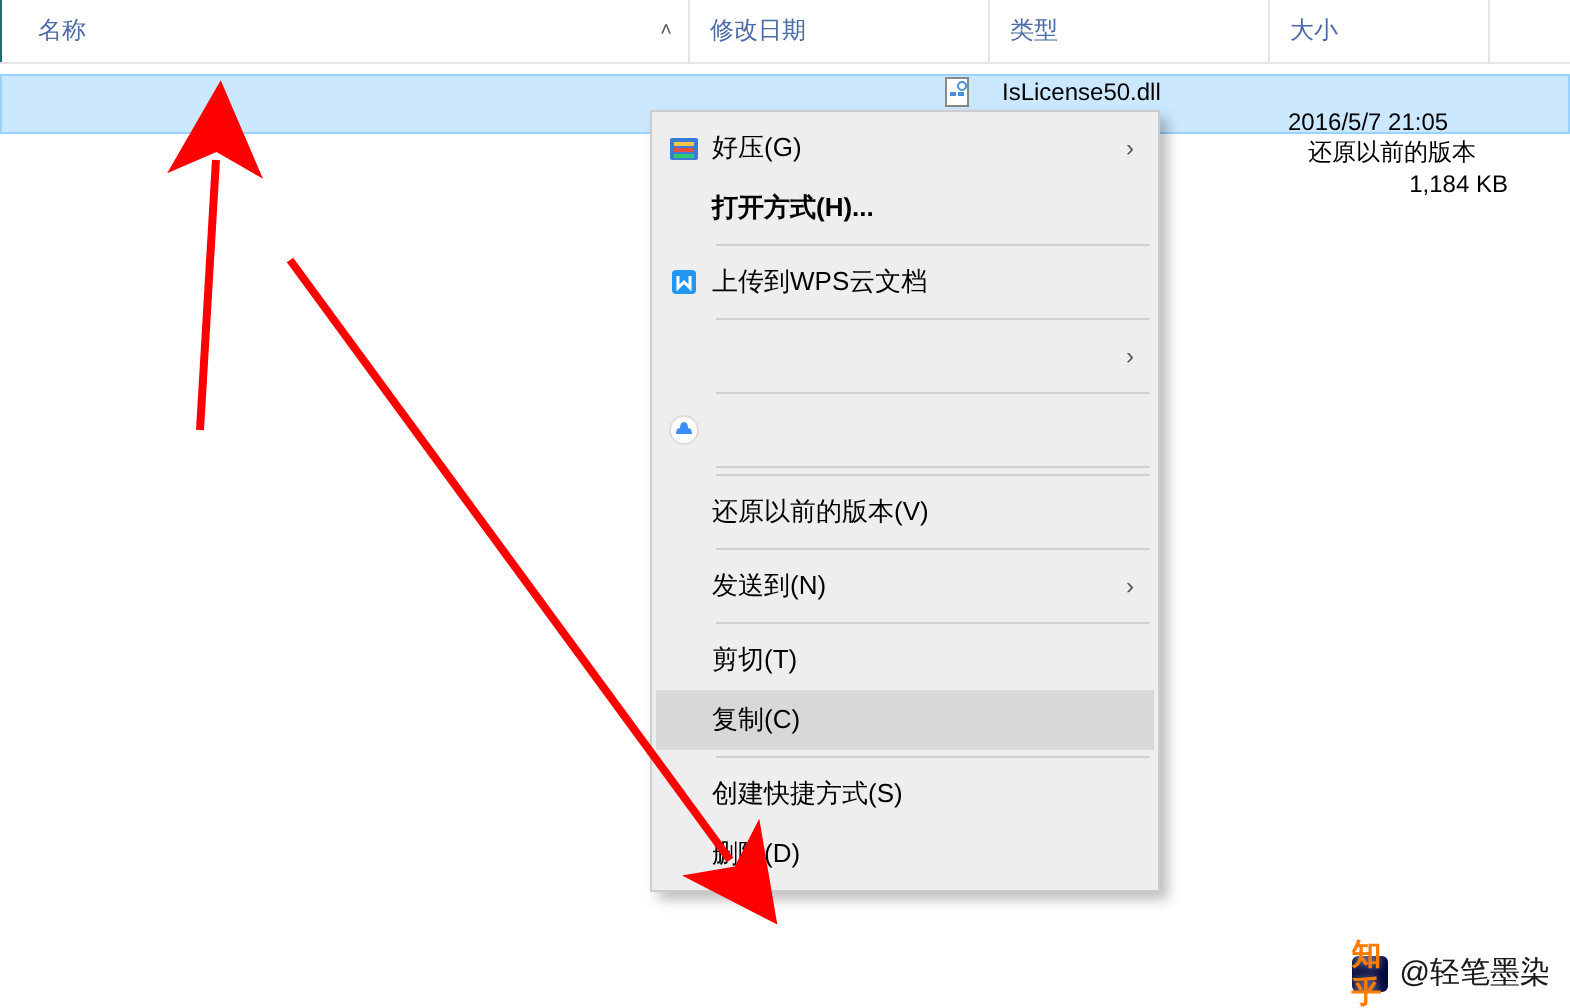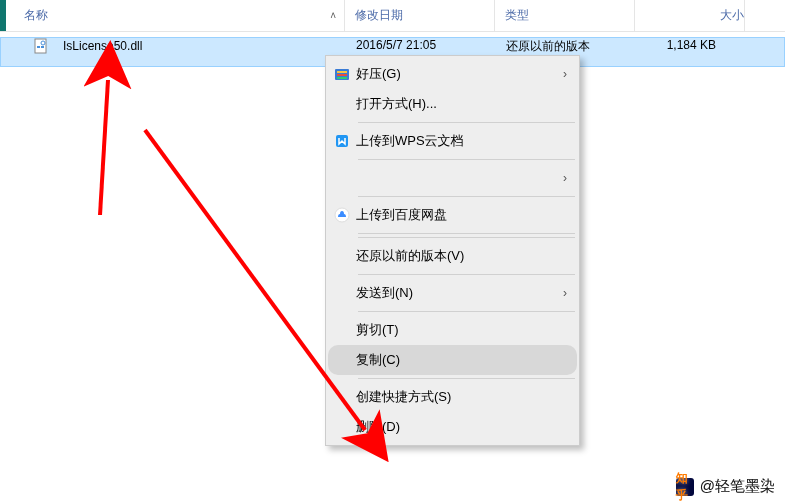--- a/index.html
+++ b/index.html
@@ -14,32 +14,33 @@
     }
     .header {
       display: flex;
       height: 32px;
       border-bottom: 1px solid #e5e5e5;
       align-items: center;
     }
     .col-name { width: 345px; padding-left: 18px; display: flex; align-items: center; gap: 6px;}
     .col-date { width: 150px; padding-left: 10px;}
     .col-type { width: 140px; padding-left: 10px;}
-    .col-size { width: 110px; padding-left: 10px; text-align: right; padding-right: 30px; justify-content: flex-end;}
+    .col-size { width: 110px; padding-left: 10px; text-align: right; padding-right: 30px;}
     .header .col { color: #4b6aa8; border-right: 1px solid #e5e5e5; height: 100%; display: flex; align-items: center; }
-    .header .col-name { border-left: 6px solid #0f766e; }
+    .header .col-name { border-left: 1px solid #0f766e; }
     .header .col-size { text-align: left; padding-right: 0;}
     .sort-chevron { color: #555; font-size: 10px; margin-left: auto; margin-right: 8px;}
     .file-row {
       display: flex;
       height: 30px;
-      align-items: flex-start;
+      align-items: flex-end;
       background: #cce8ff;
       border: 1px solid #99d1ff;
       margin-top: 5px;
+      flex-direction: column;
     }
     .file-row .col { display: flex; align-items: center; }
     .file-icon {
       width: 16px; height: 16px;
       display: inline-flex;
       margin-left: 14px;
       margin-right: 8px;
     }
     .context-menu {
       position: absolute;
@@ -53,32 +54,32 @@
     }
     .menu-item {
       display: flex;
       align-items: center;
       height: 30px;
       font-size: 13px;
       color: #000;
       position: relative;
       justify-content: space-between;
     }
-    .menu-item.hover { background: #d8d8d8; border-radius: 10px; }
+    .menu-item.hover { background: #d8d8d8; }
     .menu-icon {
       width: 28px;
       display: flex;
       justify-content: center;
       align-items: center;
       font-size: 14px;
     }
     .menu-label { flex: 1; }
     .menu-arrow { width: 24px; text-align: center; color: #555; font-size: 12px;}
     .menu-sep { height: 1px; background: #d0d0d0; margin: 3px 2px 3px 30px; }
-    .bold { font-weight: normal; }
+    .bold { font-weight: bold; }
     .arrow-svg {
       position: absolute;
       top: 0; left: 0;
       pointer-events: none;
     }
     .watermark {
       position: absolute;
       right: 10px;
       bottom: 8px;
       color: rgba(255,255,255,0.9);
@@ -86,21 +87,21 @@
       display: flex;
       align-items: center;
       gap: 6px;
       text-shadow: 0 0 4px rgba(0,0,0,0.6);
       mix-blend-mode: difference;
     }
     .zhihu-icon {
       width: 18px; height: 18px;
       background: #fef9c3;
       color: #0084ff;
-      font-size: 12px;
+      font-size: 15px;
       font-weight: bold;
       border-radius: 3px;
       display: inline-flex;
       align-items: center;
       justify-content: center;
     }
   </style>
 </head>
 <body>
 
@@ -170,21 +171,20 @@
     <span class="menu-arrow">›</span>
   </div>
   <div class="menu-sep"></div>
   <div class="menu-item">
     <span class="menu-icon">
       <svg width="16" height="16" viewBox="0 0 16 16">
           <circle cx="8" cy="8" r="7" fill="#fff" stroke="#ddd"></circle>
           <path d="M4 10 Q4 7 6 7 Q6 4 8 4 Q10 4 10 7 Q12 7 12 10 Z" fill="#3b8cff"></path>
         </svg>
     </span>
-    <span class="menu-label">上传到百度网盘</span>
   </div>
   <div class="menu-sep"></div>
   <div class="menu-sep"></div>
   <div class="menu-item">
     <span class="menu-icon"></span>
     <span class="menu-label">还原以前的版本(V)</span>
   </div>
   <div class="menu-sep"></div>
   <div class="menu-item">
     <span class="menu-icon"></span>

